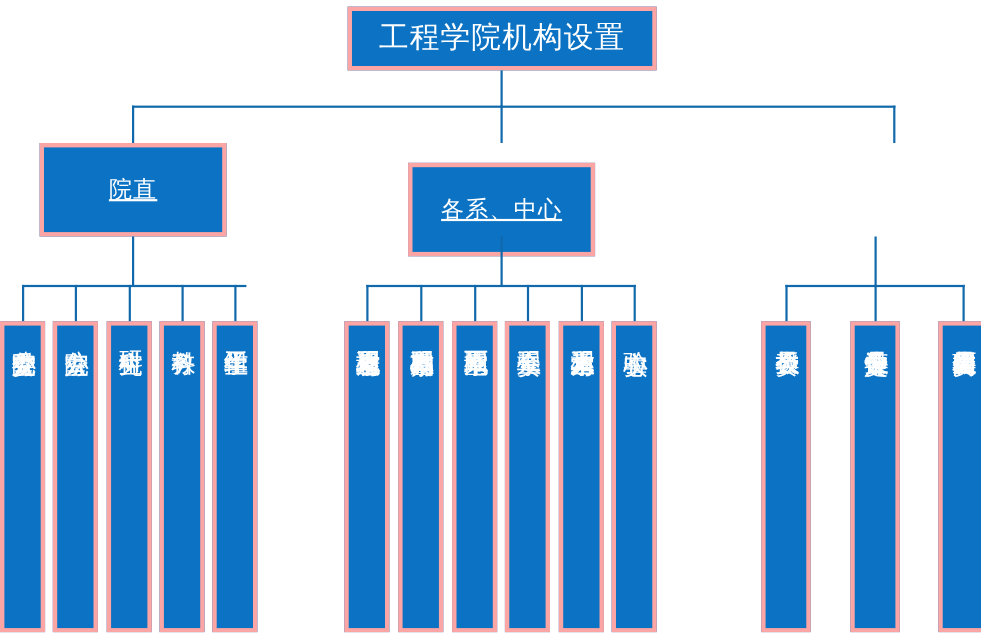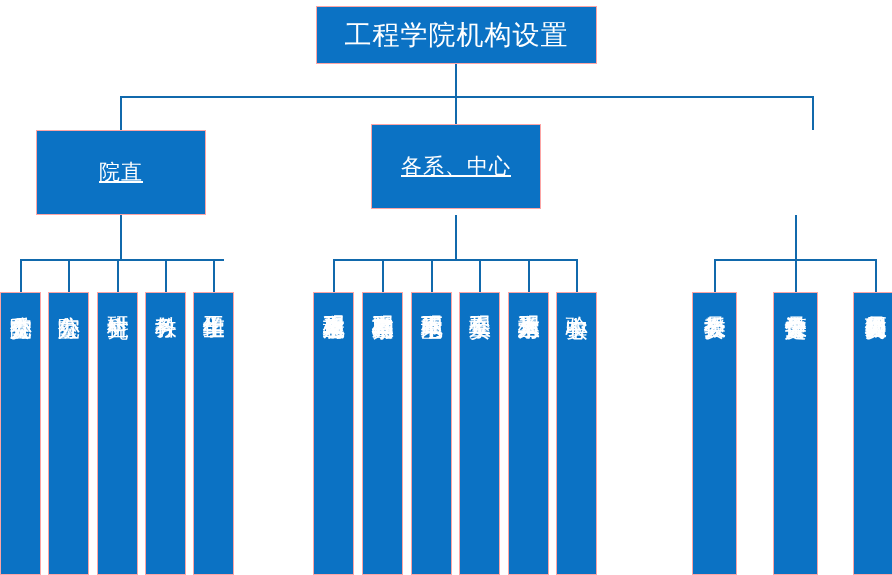--- a/index.html
+++ b/index.html
@@ -13,21 +13,21 @@
     height: 575px;
     background: #ffffff;
     font-family: "DejaVu Sans", "Liberation Sans", sans-serif;
     overflow: hidden;
   }
 
   
   .node {
     position: absolute;
     background: #0B72C4;
-    border: 1px solid #fca5a5;
+    border: 4px solid #fca5a5;
     box-sizing: border-box;
     color: #ffffff;
     display: flex;
     align-items: center;
     justify-content: center;
     text-align: center;
   }
 
   .node.title-node {
     font-size: 27px;
@@ -80,21 +80,21 @@
   <div class="line h" style="left:120px; top:96px; width:694px; height:2px;"></div>
 
   <div class="line v" style="left:120px; top:96px; width:2px; height:34px;"></div>
   <div class="line v" style="left:455px; top:96px; width:2px; height:34px;"></div>
   <div class="line v" style="left:812px; top:96px; width:2px; height:34px;"></div>
 
   <div class="node level2-node" style="left:36px; top:130px; width:170px; height:85px;">
     <span>院直</span>
   </div>
 
-  <div class="node level2-node" style="left:371px; top:124px; width:170px; height:85px;">
+  <div class="node level2-node" style="left:371px; top:148px; width:170px; height:85px;">
     <span>各系、中心</span>
   </div>
 
 
   <div class="line v" style="left:120px; top:215px; width:2px; height:45px;"></div>
   <div class="line h" style="left:20px; top:259px; width:204px; height:2px;"></div>
   <div class="line v" style="left:20px; top:259px; width:2px; height:34px;"></div>
   <div class="line v" style="left:68px; top:259px; width:2px; height:34px;"></div>
   <div class="line v" style="left:117px; top:259px; width:2px; height:34px;"></div>
   <div class="line v" style="left:165px; top:259px; width:2px; height:34px;"></div>

